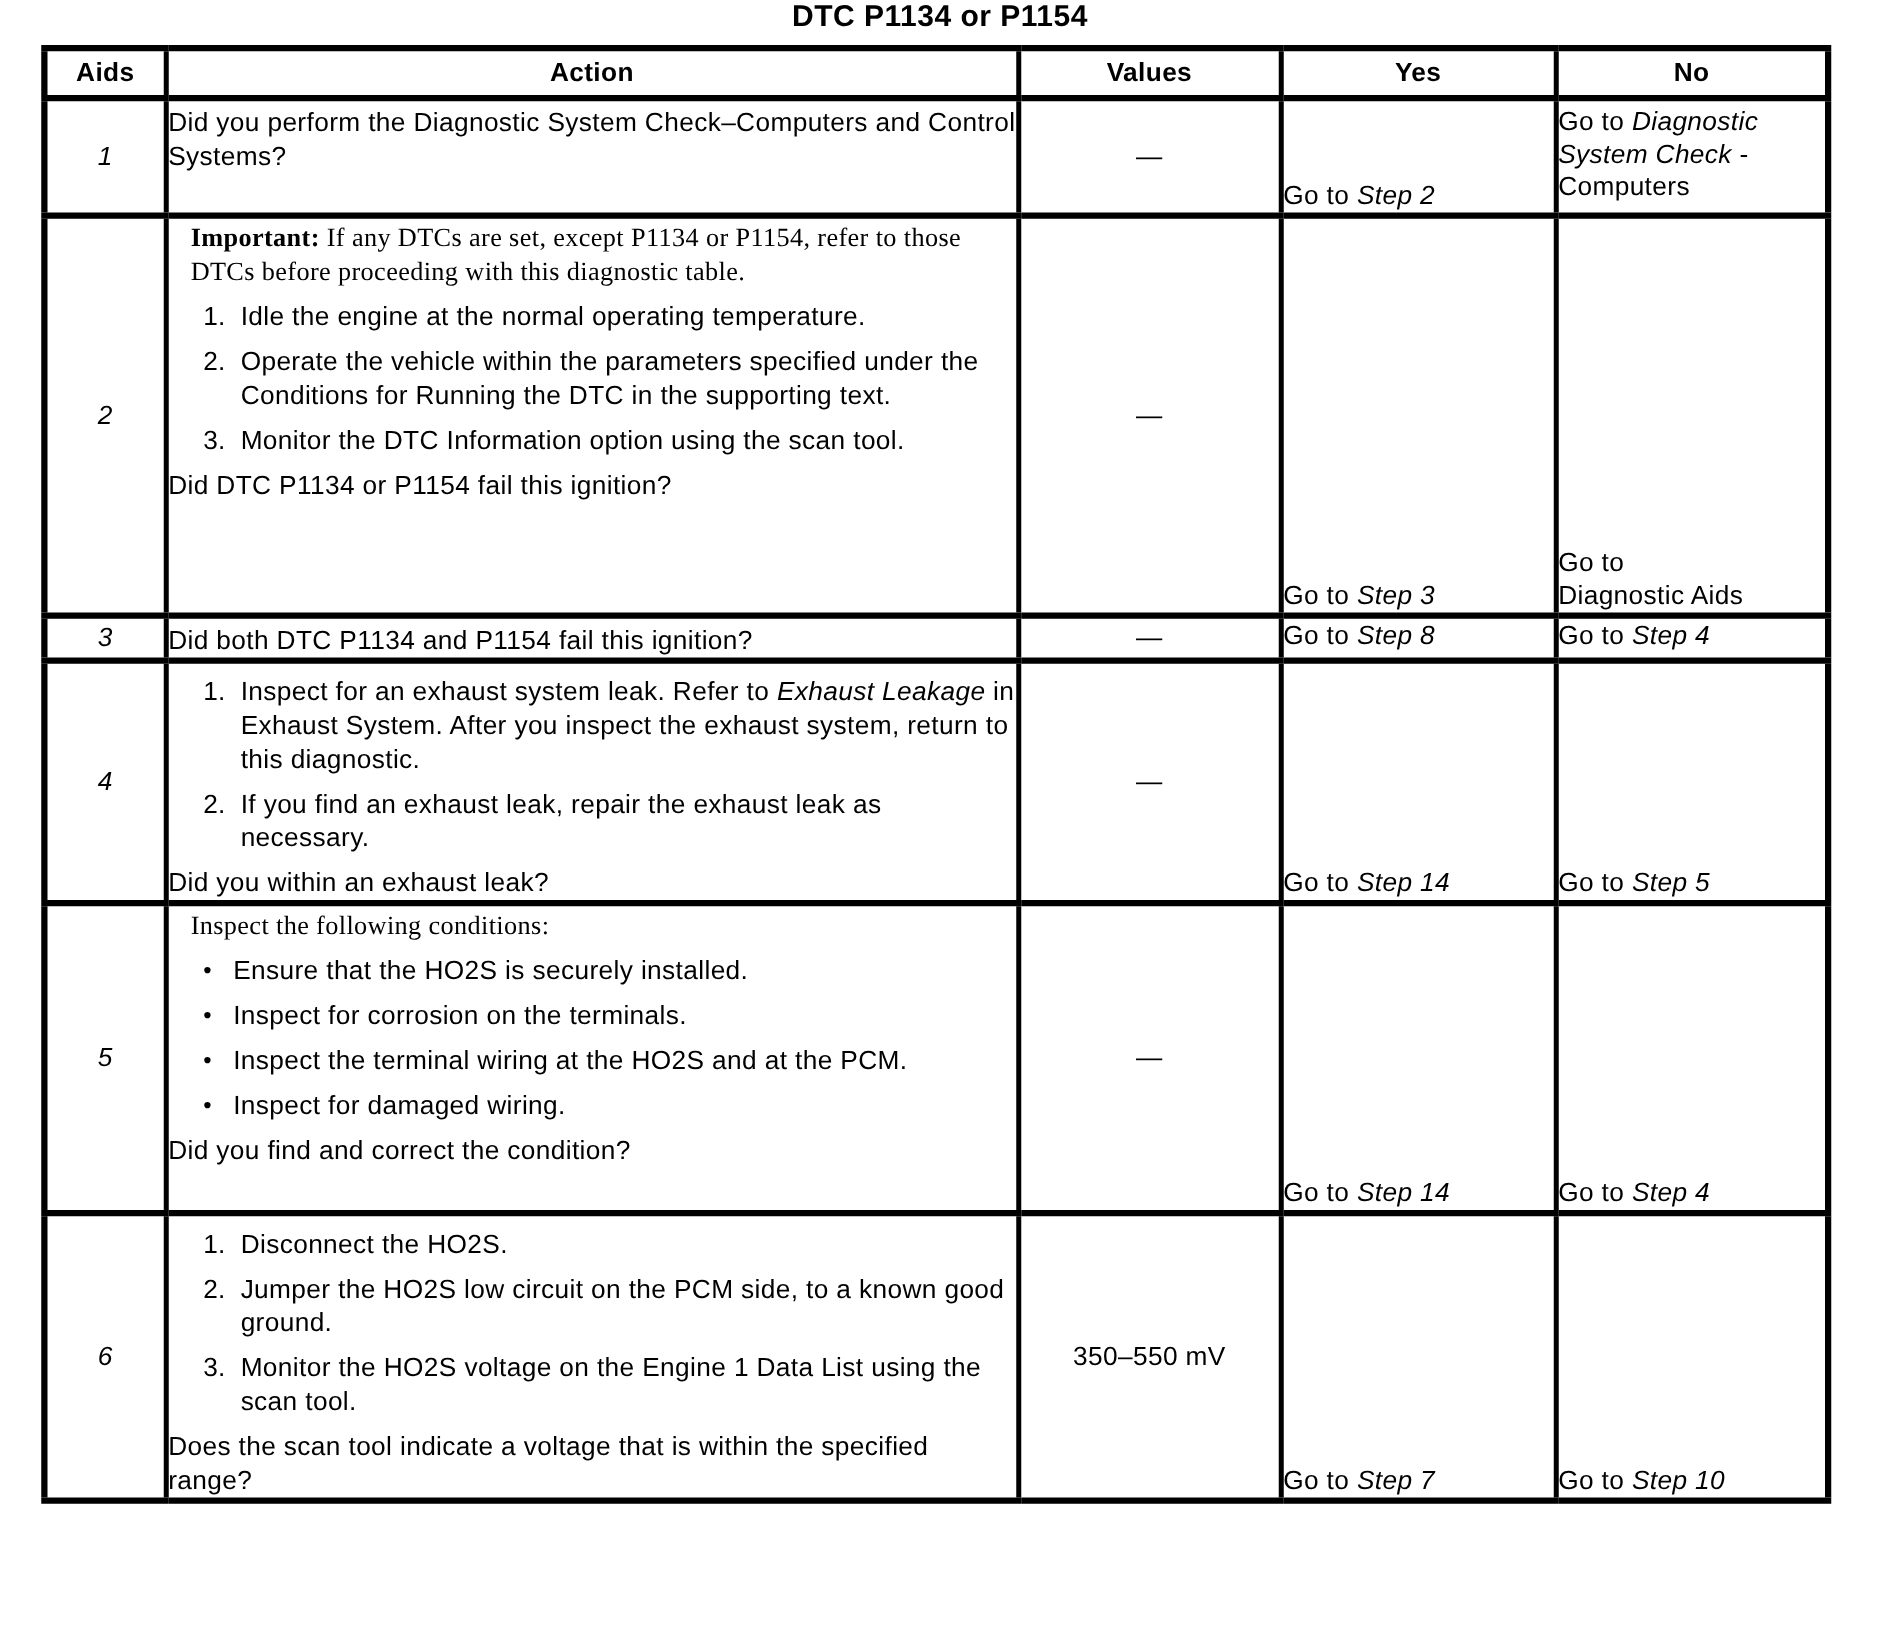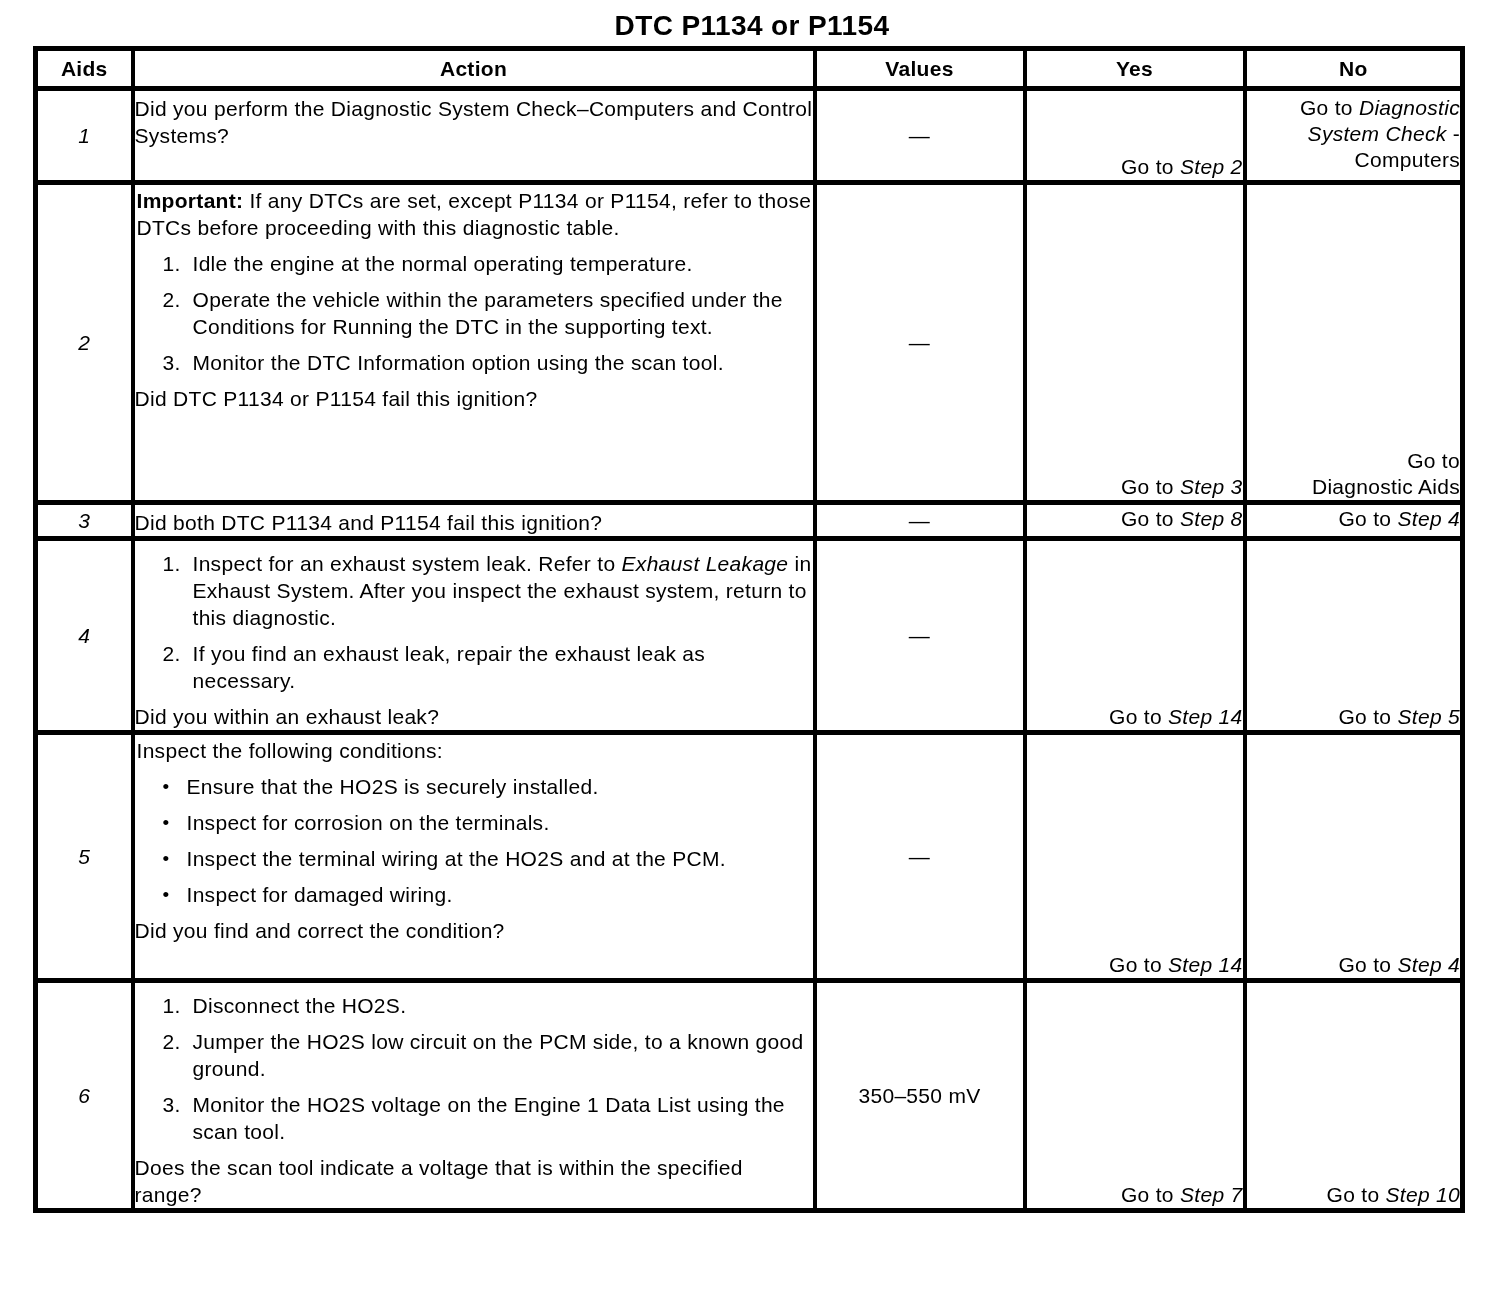--- a/index.html
+++ b/index.html
@@ -5,23 +5,22 @@
   html,body{margin:0;padding:0;background:#ffffff;}
   body{
     width:1504px;height:1300px;overflow:hidden;
     font-family:"Liberation Sans", sans-serif;
     color:#000;
     -webkit-font-smoothing:antialiased;
   }
   .page-title{
     text-align:center;
     font-weight:bold;
-    font-size:28px;
+    font-size:24px;
     letter-spacing:0.4px;
-    padding-top:10px;
     height:36px;
   }
   table.diag{
     border-collapse:collapse;
     table-layout:fixed;
     margin-left:33px;
     width:1427px;
     border:5px solid #000;
   }
   table.diag td, table.diag th{
@@ -51,42 +50,42 @@
     text-align:center;
     vertical-align:middle;
     font-style:italic;
     font-size:21px;
   }
   td.action-cell{
     vertical-align:top;
     padding:7px 10px 7px 12px;
     line-height:27px;
   }
-  td.action-cell .action-paragraph{margin:2px 0 4px 2px;}
+  td.action-cell .action-paragraph{margin:2px 0 4px 18px;font-family:Liberation Serif, serif;}
   td.action-cell .q-paragraph{margin:4px 0 0 0;}
   .list-item{
     display:flex;
     margin:9px 0 9px 28px;
   }
   .list-item .marker{
     flex:0 0 30px;
     text-align:left;
   }
   .list-item .marker.bullet{
     flex:0 0 24px;
     font-size:19px;
   }
   .list-item .li-text{flex:1;}
   td.values-cell{
     text-align:center;
     vertical-align:middle;
     font-size:21px;
   }
   td.yn-cell{
-    text-align:right;
+    text-align:left;
     vertical-align:bottom;
     padding:4px 6px 9px 6px;
     line-height:26px;
   }
   td.yn-cell.v-middle{
     vertical-align:middle;
     padding-bottom:4px;
   }
   .it{font-style:italic;}
   .bd{font-weight:bold;}

